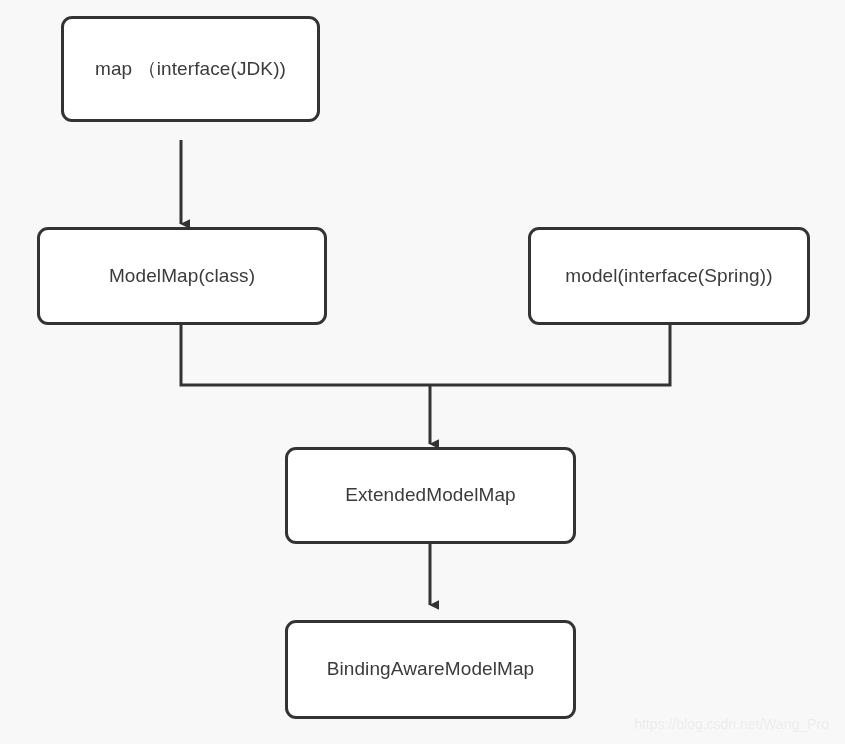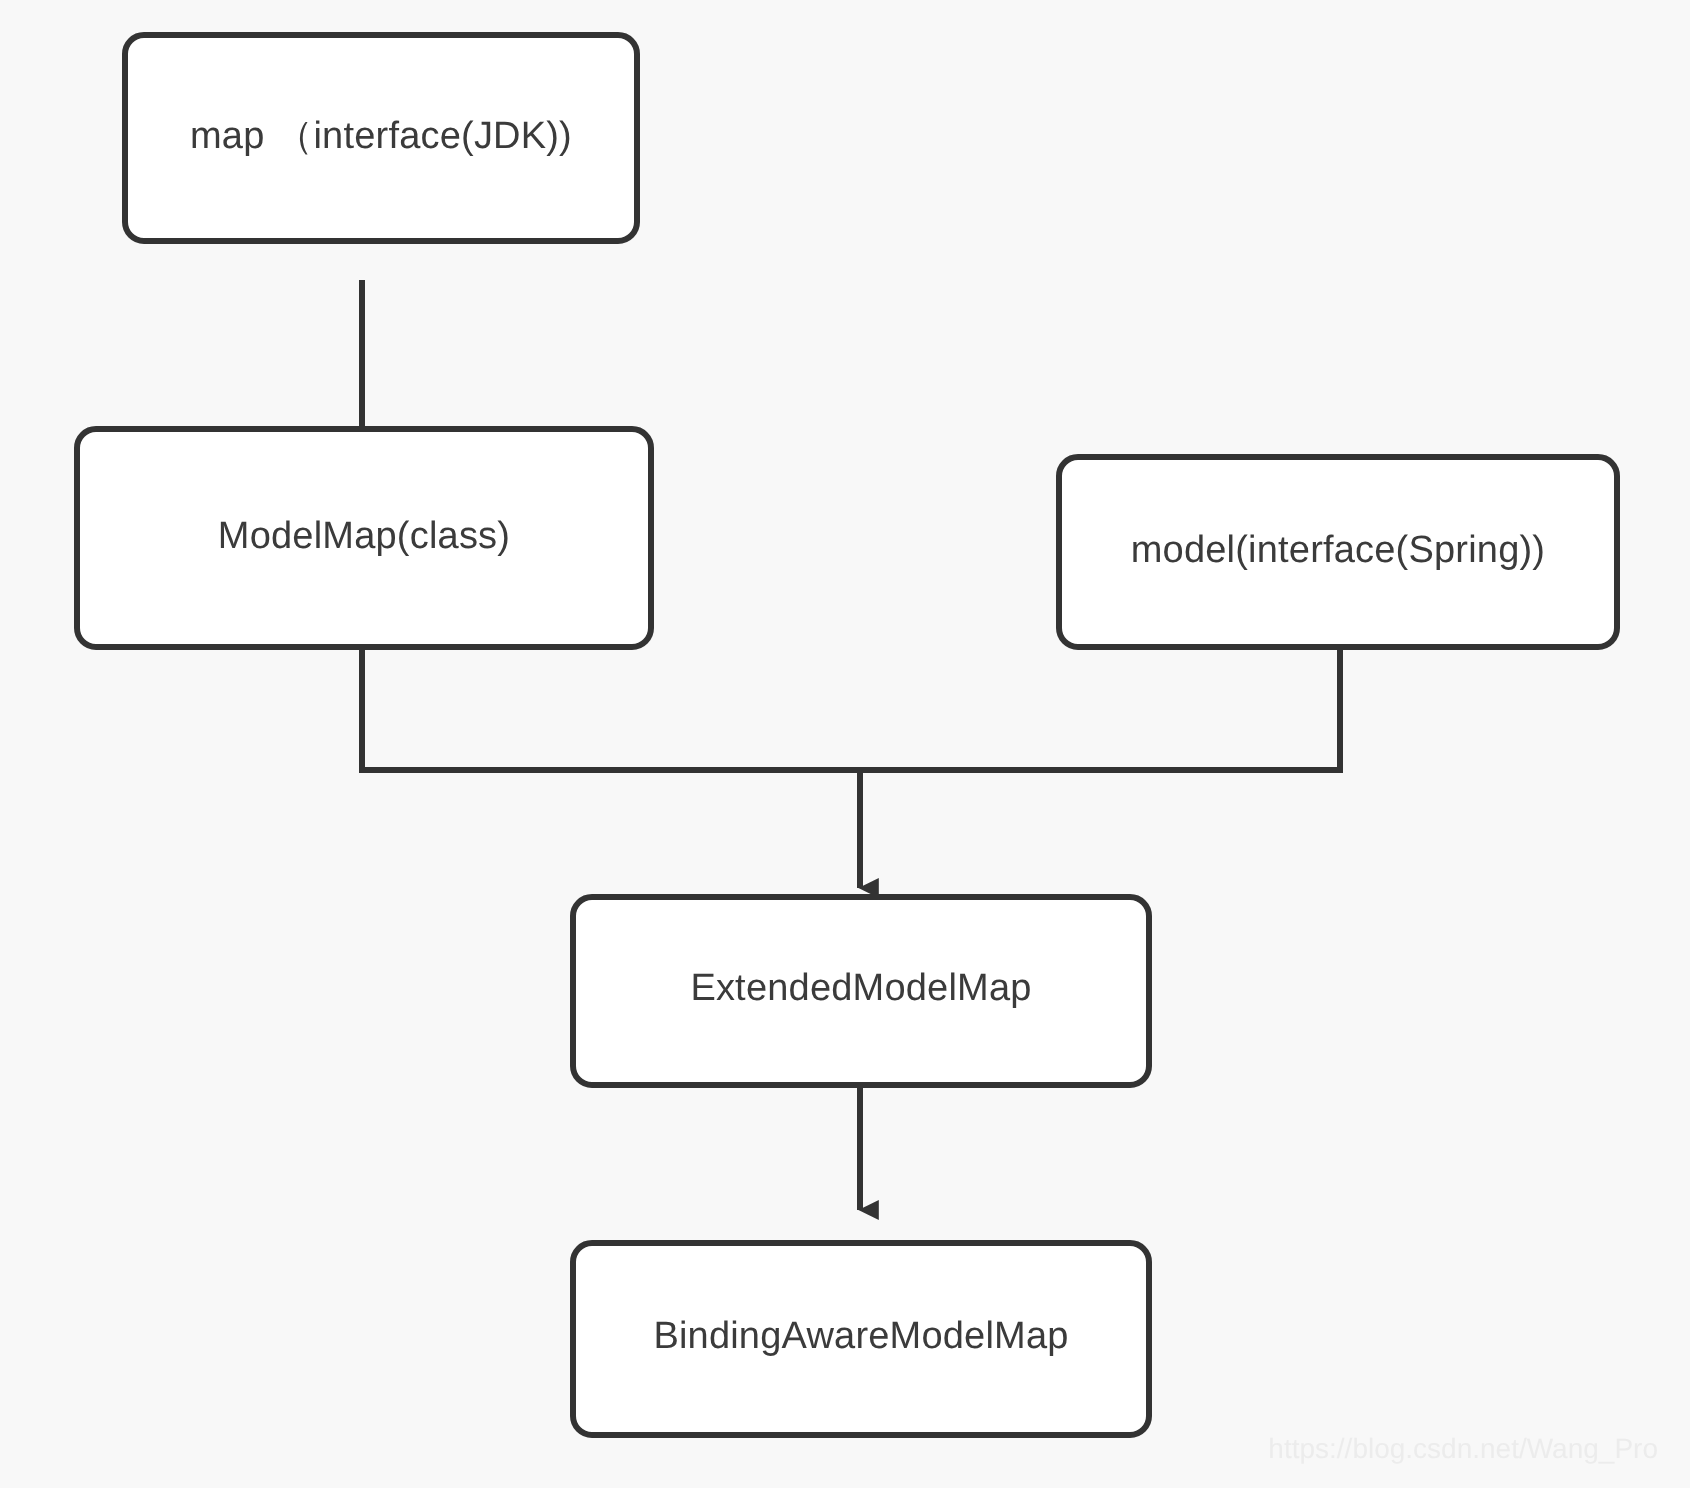--- a/index.html
+++ b/index.html
@@ -40,21 +40,21 @@
   .node-label {
     color: #3b3b3b;
     font-size: 19px;
     font-family: "Liberation Sans", sans-serif;
     letter-spacing: 0.1px;
     white-space: pre;
     text-align: center;
     line-height: 1.2;
   }
   #node-map        { left: 37px;  top: 16px;  width: 259px; height: 106px; margin-left: 24px; }
-  #node-modelmap   { left: 37px;  top: 213px; width: 290px; height: 112px;  }
+  #node-modelmap   { left: 37px;  top: 227px; width: 290px; height: 98px;  }
   #node-model      { left: 528px; top: 227px; width: 282px; height: 98px;  }
   #node-extended   { left: 285px; top: 447px; width: 291px; height: 97px;  }
   #node-binding    { left: 285px; top: 620px; width: 291px; height: 99px;  }
   #watermark {
     position: absolute;
     right: 16px;
     bottom: 12px;
     color: #ececec;
     font-size: 14px;
     font-family: "Liberation Sans", sans-serif;

